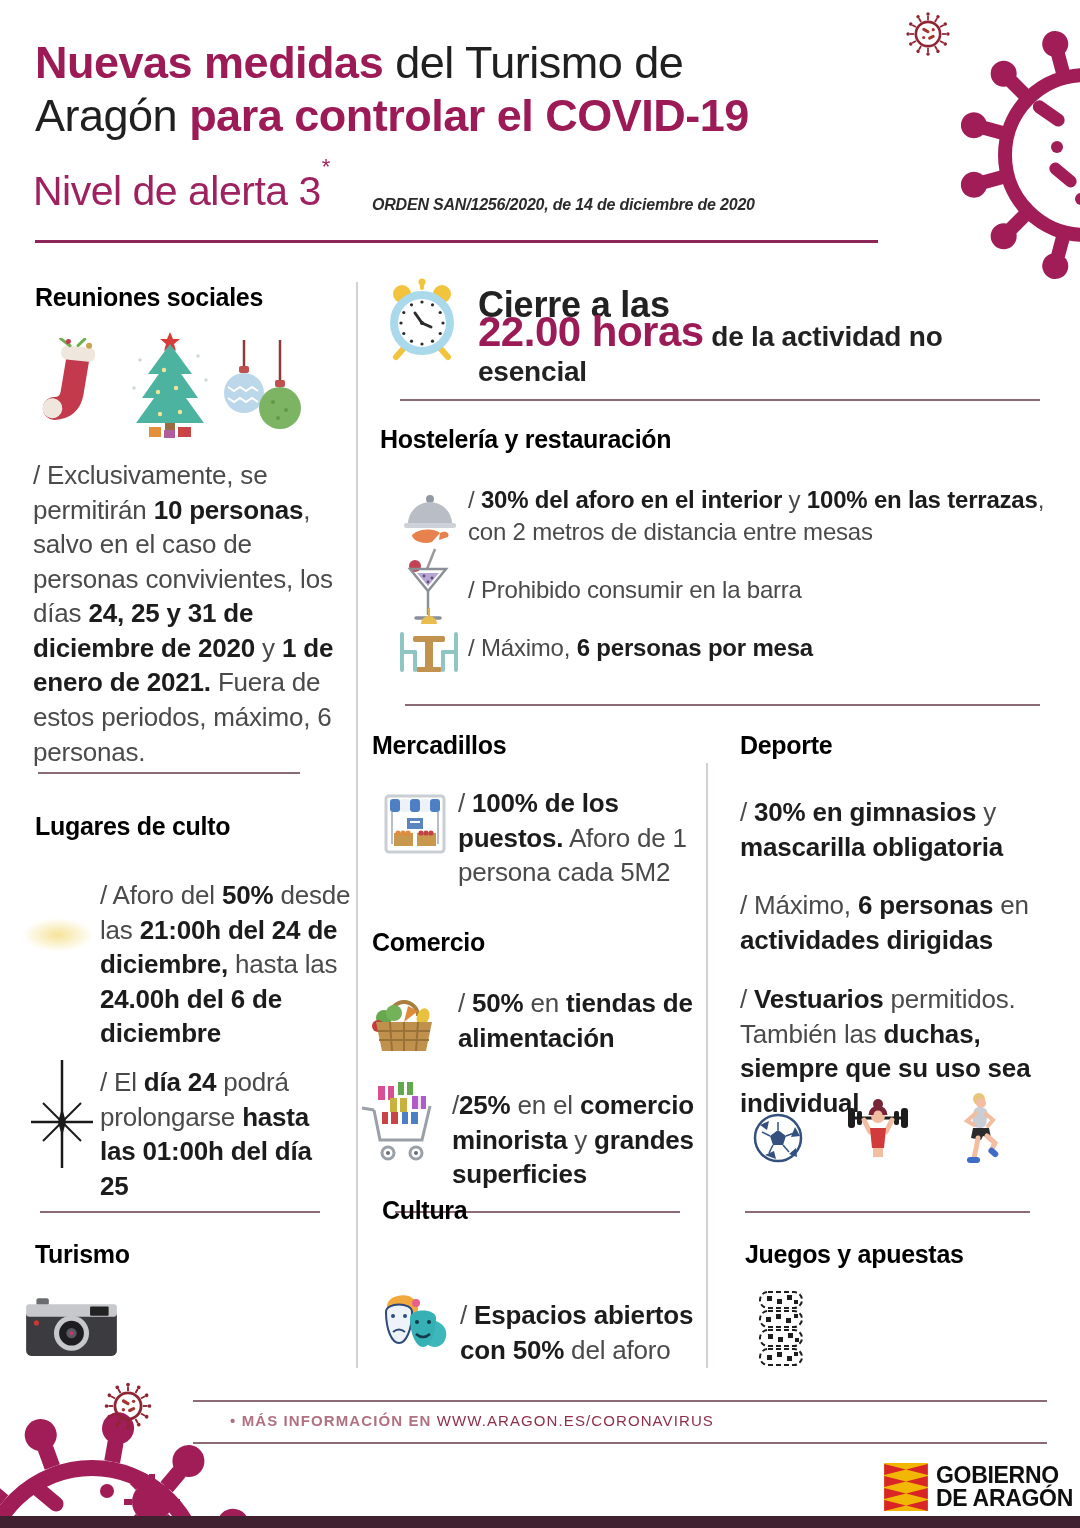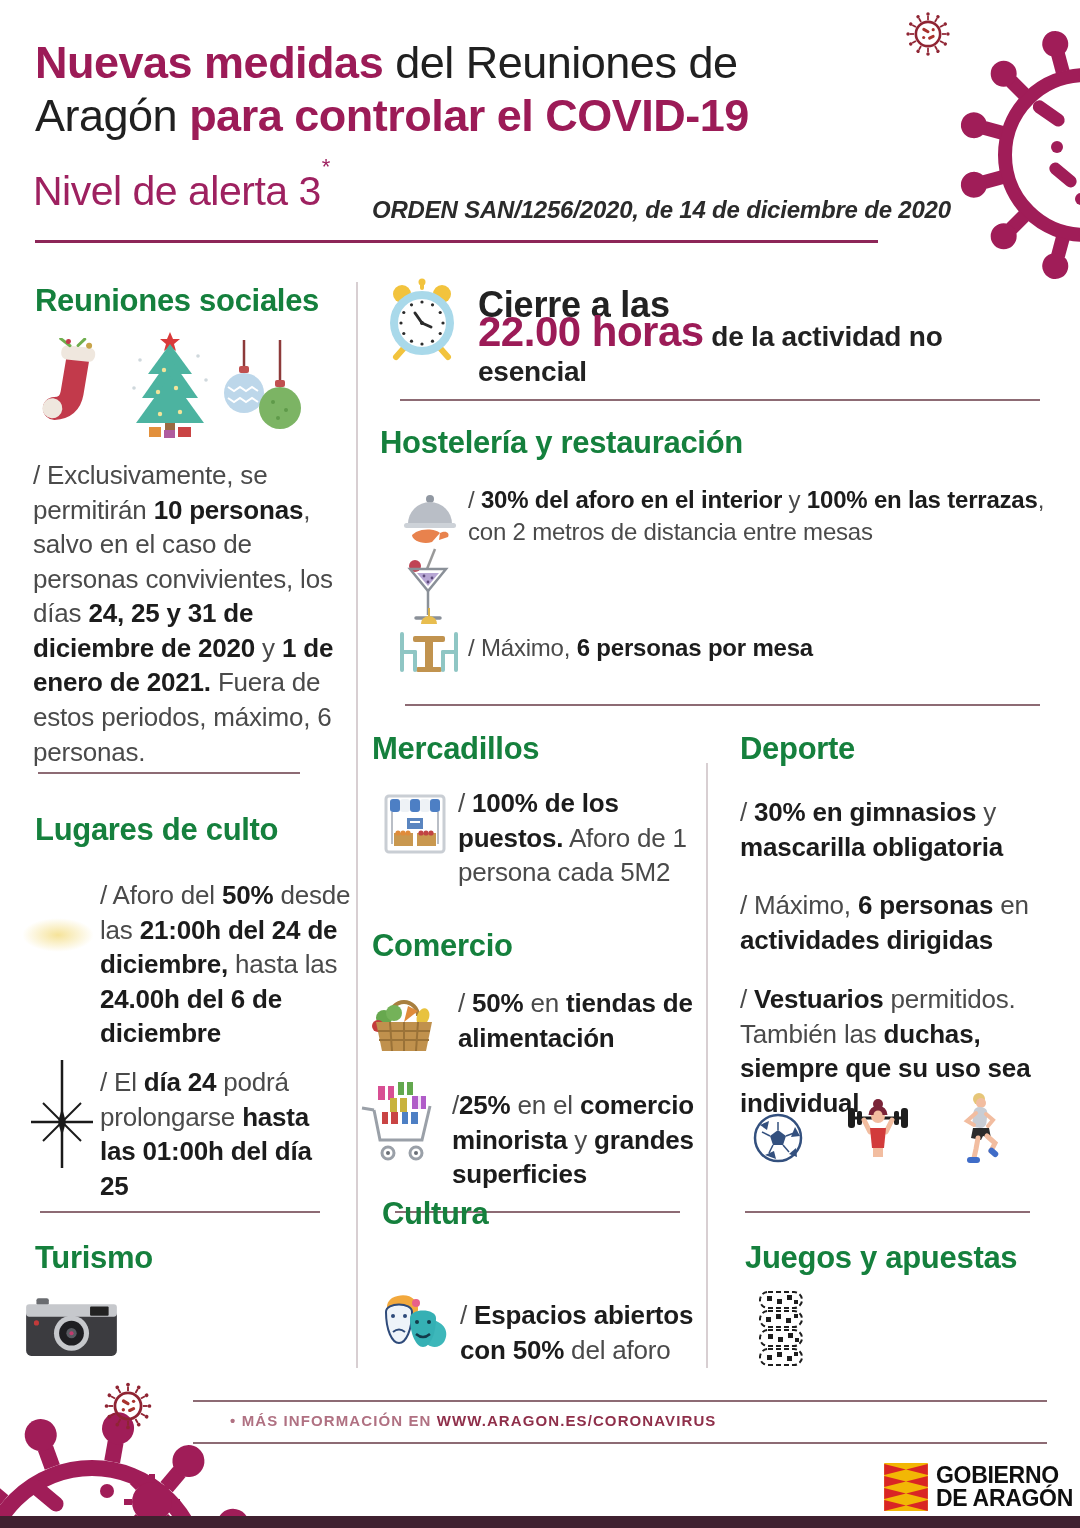--- a/index.html
+++ b/index.html
@@ -5,32 +5,32 @@
 *{margin:0;padding:0;box-sizing:border-box}
 html,body{background:#ffffff}
 body{font-family:"Liberation Sans","DejaVu Sans",sans-serif}
 .page{position:relative;width:1080px;height:1528px;background:#fff;overflow:hidden}
 .abs{position:absolute}
 .title-line{font-size:45px;font-weight:500;color:#202020;letter-spacing:-.5px;line-height:1.18;white-space:nowrap}
 .title-line .b{font-weight:700}
 .a{color:#9c1b57}
 .alert{font-size:41px;font-weight:400;color:#9e2160;letter-spacing:-.5px}
 .alert sup{font-size:22px;position:relative;top:-16px;left:1px}
-.orden{font-size:24px;font-style:italic;font-weight:700;color:#2b2b2b;letter-spacing:-.2px}
-.sect{font-size:31px;font-weight:700;color:#15803d;letter-spacing:-.3px}
+.orden{font-size:16px;font-style:italic;font-weight:700;color:#2b2b2b;letter-spacing:-.2px}
+.sect{font-size:25px;font-weight:700;color:#000000;letter-spacing:-.3px}
 .body{font-size:26px;line-height:1.33;color:#4a4a4a;letter-spacing:-.2px}
 .body.sm{font-size:24px}
 .body .b{font-weight:700;color:#1c1c1c}
 .hdiv{height:2px;background:#8d6b74}
 .vdiv{width:2px;background:#d8cfd2}
 .closing-intro{font-size:36px;font-weight:700;color:#222;letter-spacing:-.2px}
 .closing-time{font-size:42px;font-weight:800;color:#9c1b57;letter-spacing:-.5px}
 .closing-suffix{font-size:28px;font-weight:700;color:#222;letter-spacing:-.2px}
 .finfo{font-size:15px;letter-spacing:1.1px;color:#b07182;font-weight:600}
-.finfo .url{color:#8f2f4a;font-weight:700}
+.finfo .url{color:#8f2f4a;font-weight:400}
 .logo-text{font-size:23px;font-weight:800;color:#0f0f0f;line-height:.98;letter-spacing:-.3px}
 .glow{background:radial-gradient(ellipse at center,rgba(244,222,135,.85) 0%,rgba(244,222,135,0) 70%)}
 svg{display:block}
 </style>
 </head>
 <body>
 
 <div class="page">
 
   <div class="abs" style="left:935px;top:5px;width:300px;height:300px">
@@ -162,21 +162,21 @@
       </g>
       <g fill="#a8322c">
         <rect x="23" y="24" width="9" height="3.5" rx="1.7" transform="rotate(30 27 26)"></rect>
         <rect x="30" y="32" width="8" height="3.5" rx="1.7" transform="rotate(-25 34 34)"></rect>
         <circle cx="36" cy="25" r="1.8"></circle>
           <circle cx="25" cy="34" r="1.8"></circle>
       </g>
     </svg>
   </div>
 
-  <div class="abs title-line" style="left:35px;top:36px"><span class="b a">Nuevas medidas</span><span> del Reuniones de</span></div>
+  <div class="abs title-line" style="left:35px;top:36px"><span class="b a">Nuevas medidas</span><span> del Turismo de</span></div>
   <div class="abs title-line" style="left:35px;top:89px"><span>Aragón </span><span class="b a">para controlar el COVID-19</span></div>
   <div class="abs alert" style="left:33px;top:168px"><span>Nivel de alerta 3</span><sup>*</sup></div>
   <div class="abs orden" style="left:372px;top:196px">ORDEN SAN/1256/2020, de 14 de diciembre de 2020</div>
   <div class="abs" style="left:35px;top:240px;width:843px;height:3px;background:#8d2658"></div>
 
   <div class="abs vdiv" style="left:356px;top:282px;height:1086px"></div>
   <div class="abs vdiv" style="left:706px;top:763px;height:605px"></div>
 
   <div class="abs sect" style="left:35px;top:283px">Reuniones sociales</div>
   <div class="abs" style="left:40px;top:338px;width:62px;height:94px">
@@ -322,20 +322,21 @@
       <polygon points="11,28 33,28 22,41" fill="#b7a6d4"></polygon>
       <g fill="#5d4a7a">
           <circle cx="18" cy="31" r="1.4"></circle>
           <circle cx="26" cy="33" r="1.4"></circle>
           <circle cx="22" cy="37" r="1.4"></circle>
         </g>
       <line x1="22" y1="46" x2="22" y2="70" stroke="#8a9098" stroke-width="2.5"></line>
       <line x1="10" y1="73" x2="34" y2="73" stroke="#8a9098" stroke-width="3.5" stroke-linecap="round"></line>
     </svg>
   </div>
+  <div class="abs body sm" style="left:468px;top:574px;width:592px"><span>/ Prohibido consumir en la barra</span></div>
   <div class="abs" style="left:390px;top:608px;width:78px;height:74px">
     <svg width="78" height="74" viewBox="0 0 78 74">
       <line x1="39" y1="0" x2="39" y2="10" stroke="#d9b04a" stroke-width="2"></line>
       <path d="M31 16 a8 8 0 0 1 16 0 Z" fill="#e8bd4f"></path>
       <g fill="#c1934f">
         <rect x="23" y="28" width="32" height="6" rx="2"></rect>
         <rect x="35" y="33" width="8" height="28"></rect>
         <rect x="26" y="59" width="26" height="5" rx="2"></rect>
       </g>
       <g fill="none" stroke="#8fc6c4" stroke-width="4" stroke-linecap="round">

